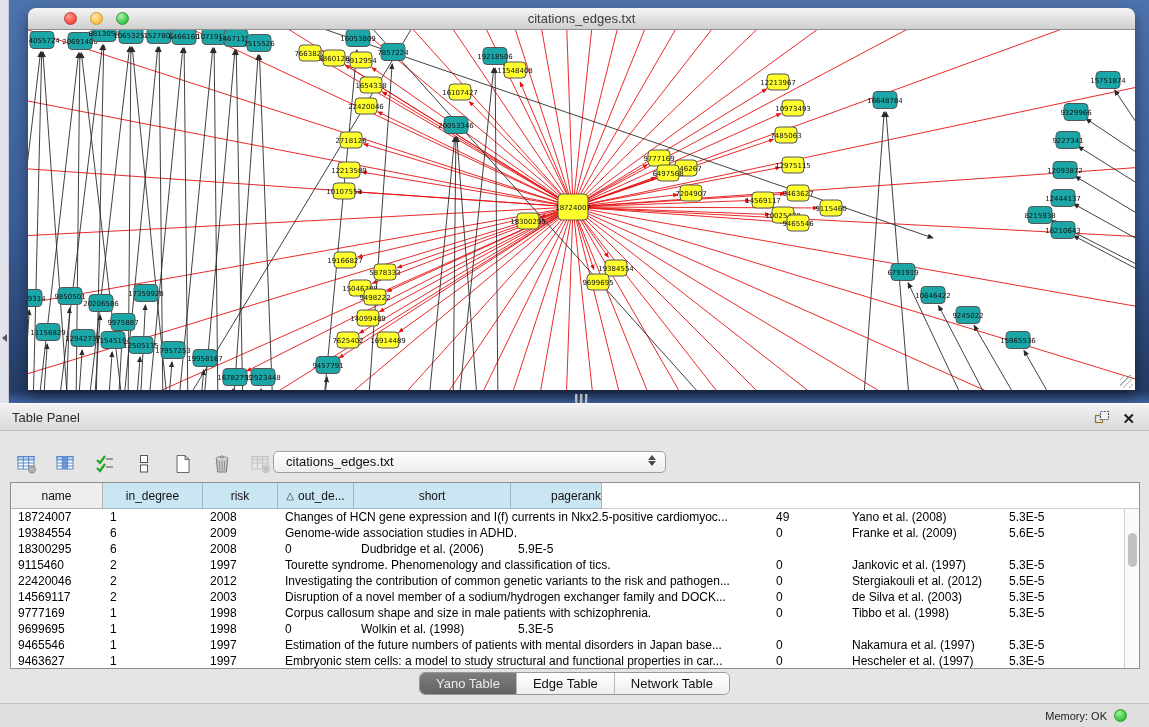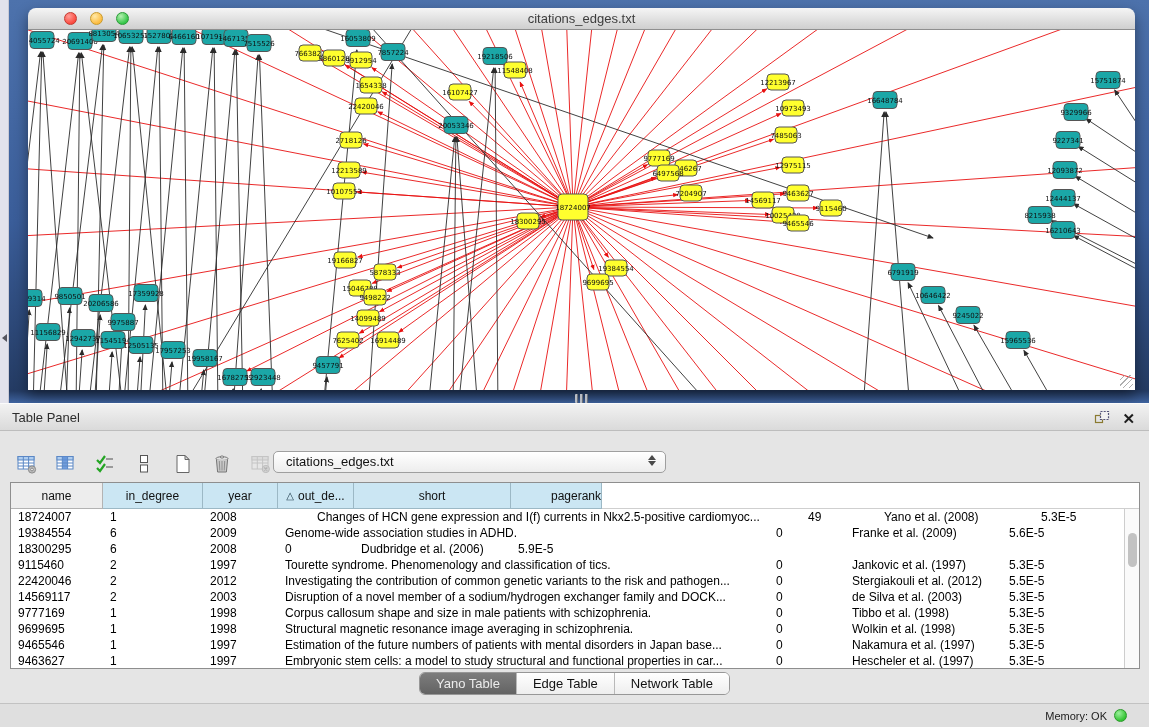--- a/index.html
+++ b/index.html
@@ -494,40 +494,40 @@
 
     <div class="tbl-container">
       <div class="tbl-header" id="tblhead">
           <div class="th gray" style="width: 92px; flex: 0 0 92px;">
             <span>name</span>
           </div>
           <div class="th" style="width: 100px; flex: 0 0 100px;">
             <span>in_degree</span>
           </div>
           <div class="th" style="width: 75px; flex: 0 0 75px;">
-            <span>year</span>
+            <span>risk</span>
           </div>
           <div class="th" style="width: 76px; flex: 0 0 76px;">
             <span class="sort-tri">△</span>
             <span>out_de...</span>
           </div>
           <div class="th" style="width: 157px; flex: 0 0 157px;">
             <span>short</span>
           </div>
           <div class="th" style="width: 91px; flex: 0 0 91px; justify-content: flex-end;">
             <span>pagerank</span>
           </div>
           <div class="th filler"></div>
         </div>
       <div class="tbl-body" id="tblbody">
           <div class="trow">
             <div class="td" style="width: 92px; flex: 0 0 92px;">18724007</div>
             <div class="td" style="width: 100px; flex: 0 0 100px;">1</div>
             <div class="td" style="width: 75px; flex: 0 0 75px;">2008</div>
-            <div class="td" style="width: 491px; flex: 0 0 491px; margin-left: 32px;">Changes of HCN gene expression and I(f) currents in Nkx2.5-positive cardiomyoc...</div>
+            <div class="td" style="width: 491px; flex: 0 0 491px;">Changes of HCN gene expression and I(f) currents in Nkx2.5-positive cardiomyoc...</div>
             <div class="td" style="width: 76px; flex: 0 0 76px;">49</div>
             <div class="td" style="width: 157px; flex: 0 0 157px;">Yano et al. (2008)</div>
             <div class="td" style="width: 91px; flex: 0 0 91px;">5.3E-5</div>
           </div>
           <div class="trow">
             <div class="td" style="width: 92px; flex: 0 0 92px;">19384554</div>
             <div class="td" style="width: 100px; flex: 0 0 100px;">6</div>
             <div class="td" style="width: 75px; flex: 0 0 75px;">2009</div>
             <div class="td" style="width: 491px; flex: 0 0 491px;">Genome-wide association studies in ADHD.</div>
             <div class="td" style="width: 76px; flex: 0 0 76px;">0</div>
@@ -575,21 +575,20 @@
             <div class="td" style="width: 75px; flex: 0 0 75px;">1998</div>
             <div class="td" style="width: 491px; flex: 0 0 491px;">Corpus callosum shape and size in male patients with schizophrenia.</div>
             <div class="td" style="width: 76px; flex: 0 0 76px;">0</div>
             <div class="td" style="width: 157px; flex: 0 0 157px;">Tibbo et al. (1998)</div>
             <div class="td" style="width: 91px; flex: 0 0 91px;">5.3E-5</div>
           </div>
           <div class="trow">
             <div class="td" style="width: 92px; flex: 0 0 92px;">9699695</div>
             <div class="td" style="width: 100px; flex: 0 0 100px;">1</div>
             <div class="td" style="width: 75px; flex: 0 0 75px;">1998</div>
-            <div class="td" style="width: 491px; flex: 0 0 491px;">Structural magnetic resonance image averaging in schizophrenia.</div>
             <div class="td" style="width: 76px; flex: 0 0 76px;">0</div>
             <div class="td" style="width: 157px; flex: 0 0 157px;">Wolkin et al. (1998)</div>
             <div class="td" style="width: 91px; flex: 0 0 91px;">5.3E-5</div>
           </div>
           <div class="trow">
             <div class="td" style="width: 92px; flex: 0 0 92px;">9465546</div>
             <div class="td" style="width: 100px; flex: 0 0 100px;">1</div>
             <div class="td" style="width: 75px; flex: 0 0 75px;">1997</div>
             <div class="td" style="width: 491px; flex: 0 0 491px;">Estimation of the future numbers of patients with mental disorders in Japan base...</div>
             <div class="td" style="width: 76px; flex: 0 0 76px;">0</div>

